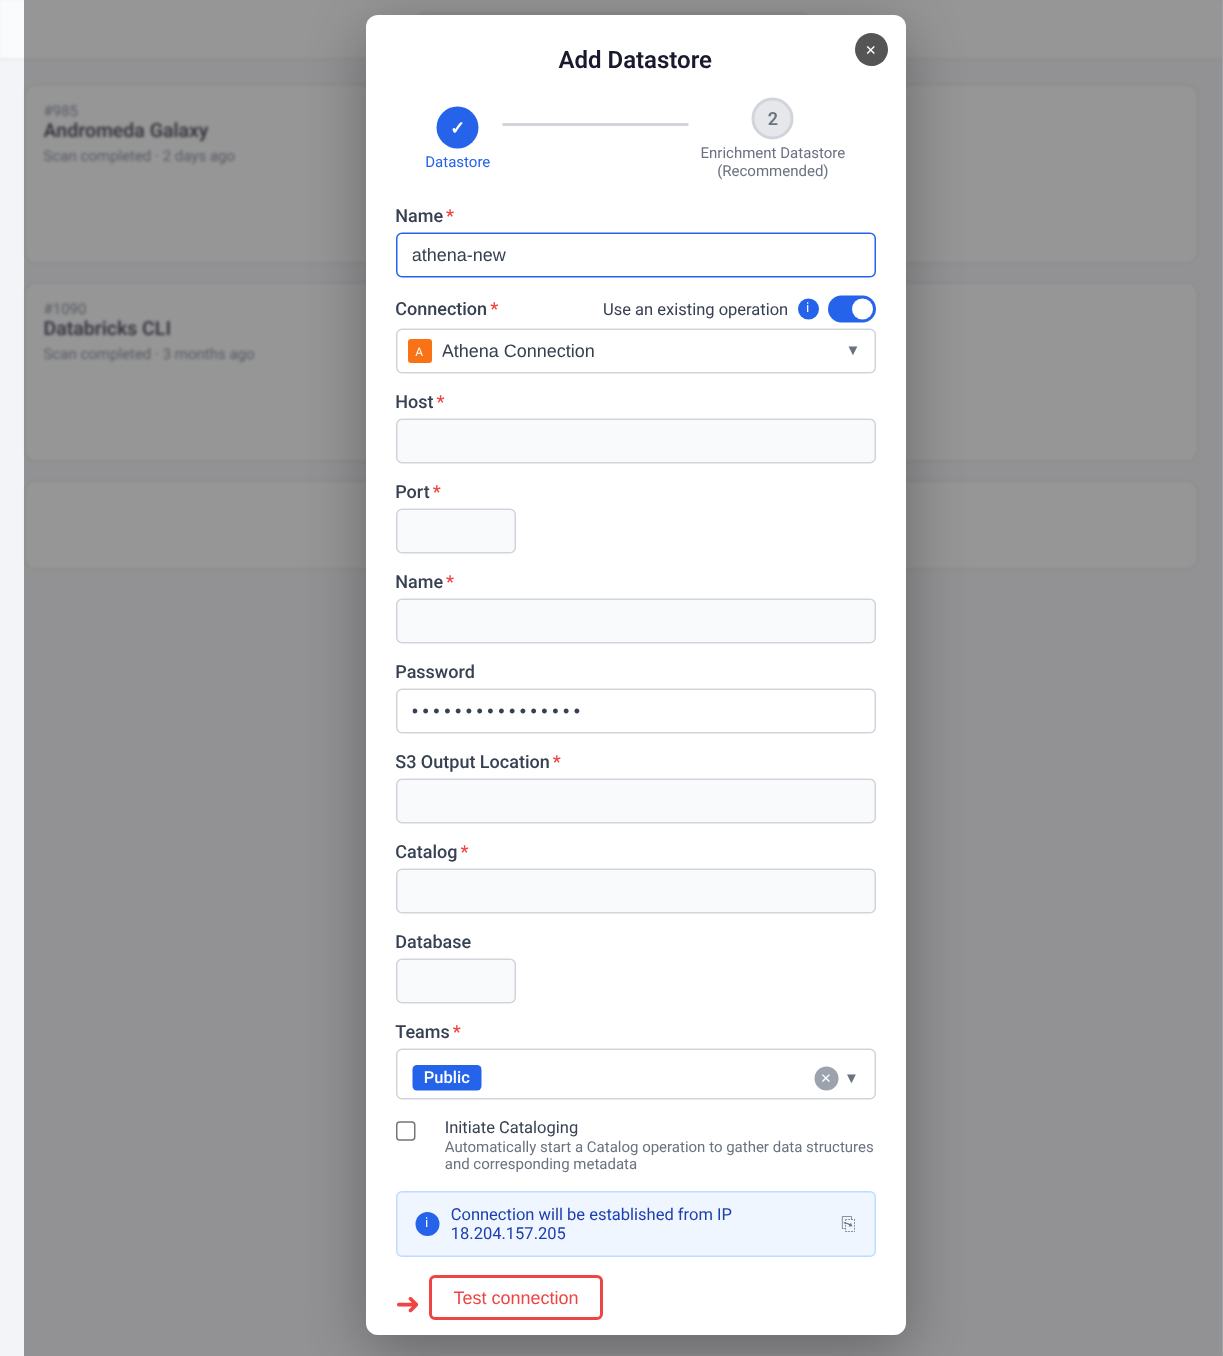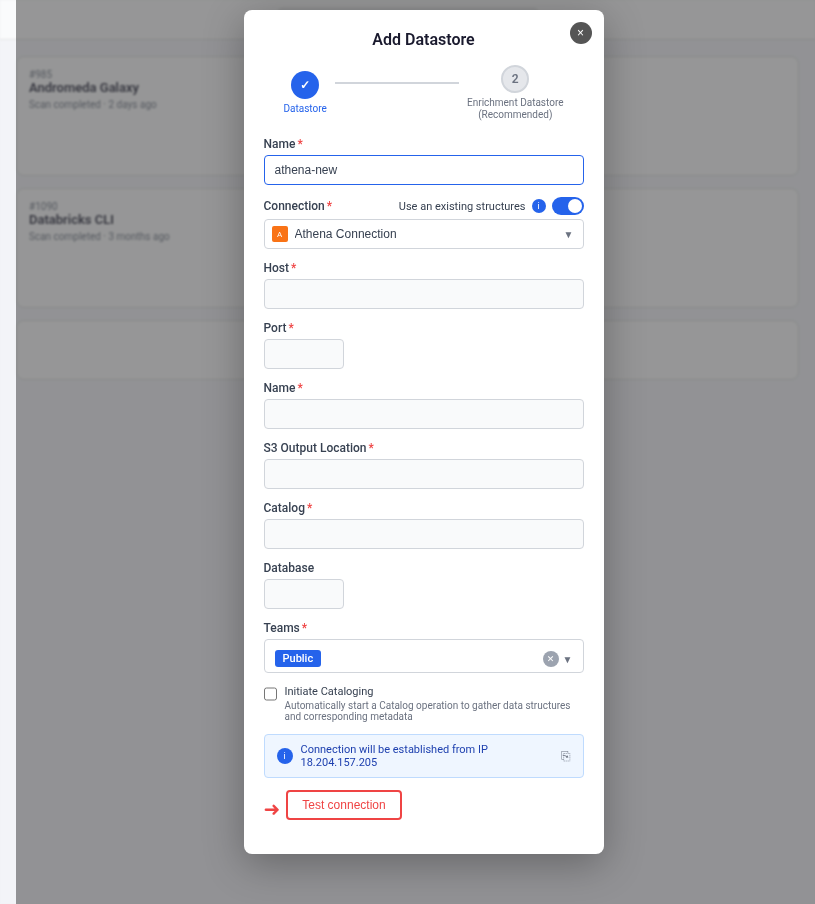--- a/index.html
+++ b/index.html
@@ -349,21 +349,21 @@
 
     .dropdown-arrow {
       color: #6b7280;
       font-size: 10px;
       cursor: pointer;
     }
 
     
     .checkbox-row {
       display: flex;
-      gap: 8px;
+      gap: 20px;
       margin-bottom: 12px;
     }
 
     .checkbox-row input[type="checkbox"] {
       margin-top: 2px;
       width: 14px;
       height: 14px;
       cursor: pointer;
     }
 
@@ -513,21 +513,21 @@
         </label>
         <input class="form-input active-border" type="text" value="athena-new" style="">
       </div>
 
       <div class="form-group">
         <div class="connection-row">
           <label class="form-label" style="margin-bottom:0;">
             <span>Connection</span><span class="required">*</span>
           </label>
           <div class="use-existing">
-            <span>Use an existing structures</span>
+            <span>Use an existing operation</span>
             <span class="info-icon">i</span>
             <div class="toggle"></div>
           </div>
         </div>
         <div class="select-wrapper">
           <div class="select-icon-left">A</div>
           <select class="select-input">
             <option>Athena Connection</option>
           </select>
           <span class="select-arrow">▼</span>
@@ -548,20 +548,24 @@
         <input class="form-input" type="text" style="width: 80px; background: rgb(249, 250, 251);">
       </div>
 
       <div class="form-group">
         <label class="form-label">
           <span>Name</span><span class="required">*</span>
         </label>
         <input class="form-input" type="text" style="background: rgb(249, 250, 251);">
       </div>
 
+      <div class="form-group">
+        <label class="form-label">Password</label>
+        <input class="form-input password-field" type="password" value="passwordpassword" style="background: rgb(255, 255, 255);">
+      </div>
 
       <div class="form-group">
         <label class="form-label">
           <span>S3 Output Location</span><span class="required">*</span>
         </label>
         <input class="form-input" type="text" style="background: rgb(249, 250, 251);">
       </div>
 
       <div class="form-group">
         <label class="form-label">

